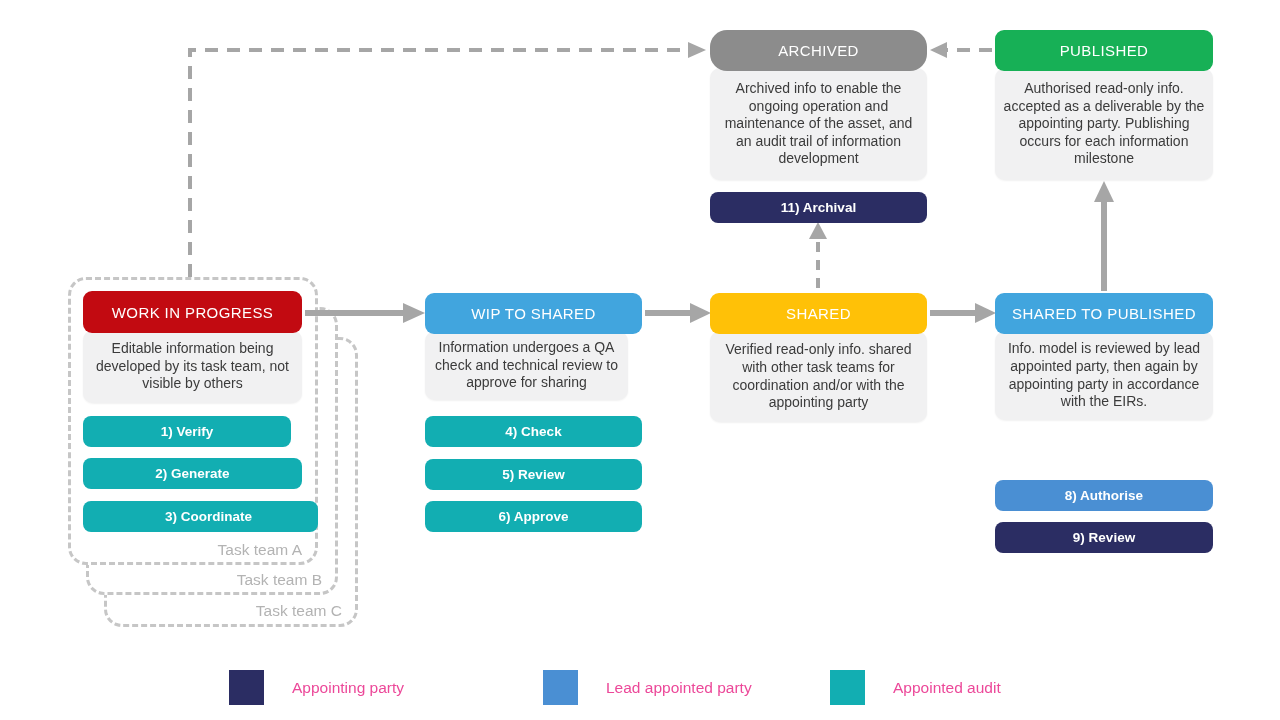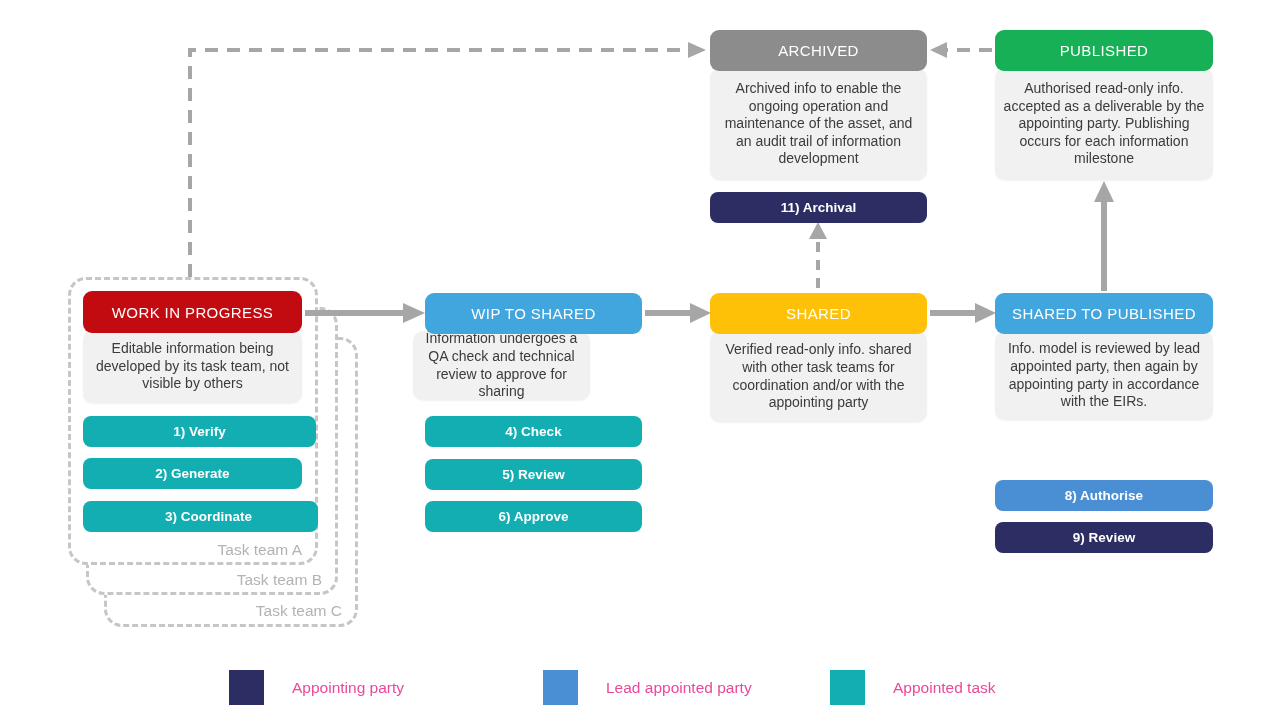--- a/index.html
+++ b/index.html
@@ -58,36 +58,36 @@
       <polygon points="1094,202 1104,181 1114,202" fill="currentColor" stroke="none"></polygon>
       <path d="M190 277 V50 H688" stroke-width="4" stroke-dasharray="13 9" fill="none"></path>
       <polygon points="688,42 706,50 688,58" fill="currentColor" stroke="none"></polygon>
       <path d="M992 50 H947" stroke-width="4" stroke-dasharray="13 9" fill="none"></path>
       <polygon points="947,42 930,50 947,58" fill="currentColor" stroke="none"></polygon>
       <path d="M818 288 V238" stroke-width="4" stroke-dasharray="10 8" fill="none"></path>
       <polygon points="809,239 818,222 827,239" fill="currentColor" stroke="none"></polygon>
     </g>
   </svg>
 
-  <div class="hdr" style="left: 710px; top: 30px; width: 217px; height: 41px; background-color: rgb(140, 140, 140);">ARCHIVED</div>
+  <div class="hdr" style="left: 710px; top: 30px; width: 217px; height: 41px; background-color: rgb(140, 140, 140); border-radius: 17px;">ARCHIVED</div>
   <div class="desc" style="left:710px;top:68px;width:217px;height:112px;">Archived info to enable the ongoing operation and maintenance of the asset, and an audit trail of information development</div>
 
   <div class="hdr" style="left: 995px; top: 30px; width: 218px; height: 41px; background-color: rgb(23, 176, 86);">PUBLISHED</div>
   <div class="desc" style="left:995px;top:68px;width:218px;height:112px;">Authorised read-only info. accepted as a deliverable by the appointing party. Publishing occurs for each information milestone</div>
 
   <div class="step" style="left: 710px; top: 192px; width: 217px; background-color: rgb(43, 45, 99);">11) Archival</div>
 
   <div class="hdr" style="left: 83px; top: 291px; width: 219px; height: 42px; background-color: rgb(194, 10, 17);">WORK IN PROGRESS</div>
   <div class="desc" style="left:83px;top:330px;width:219px;height:73px;">Editable information being developed by its task team, not visible by others</div>
-  <div class="step" style="left: 83px; top: 416px; width: 233px; background-color: rgb(18, 174, 178);">1) Verify</div>
+  <div class="step" style="left: 83px; top: 416px; width: 208px; background-color: rgb(18, 174, 178);">1) Verify</div>
   <div class="step" style="left: 83px; top: 458px; width: 219px; background-color: rgb(18, 174, 178);">2) Generate</div>
   <div class="step" style="left: 83px; top: 501px; width: 219px; background-color: rgb(18, 174, 178); padding-left: 16px;">3) Coordinate</div>
 
   <div class="hdr" style="left: 425px; top: 293px; width: 217px; height: 41px; background-color: rgb(65, 165, 222);">WIP TO SHARED</div>
-  <div class="desc" style="left:413px;top:331px;width:177px;height:69px;">Information undergoes a QA check and technical review to approve for sharing</div>
+  <div class="desc" style="left:425px;top:331px;width:203px;height:69px;">Information undergoes a QA check and technical review to approve for sharing</div>
   <div class="step" style="left: 425px; top: 416px; width: 217px; background-color: rgb(18, 174, 178);">4) Check</div>
   <div class="step" style="left: 425px; top: 459px; width: 217px; background-color: rgb(18, 174, 178);">5) Review</div>
   <div class="step" style="left: 425px; top: 501px; width: 217px; background-color: rgb(18, 174, 178); text-align: center;">6) Approve</div>
 
   <div class="hdr" style="left: 710px; top: 293px; width: 217px; height: 41px; background-color: rgb(255, 193, 7);">SHARED</div>
   <div class="desc" style="left:710px;top:331px;width:217px;height:91px;">Verified read-only info. shared with other task teams for coordination and/or with the appointing party</div>
 
   <div class="hdr" style="left: 995px; top: 293px; width: 218px; height: 41px; background-color: rgb(65, 165, 222);">SHARED TO PUBLISHED</div>
   <div class="desc" style="left:995px;top:331px;width:218px;height:89px;">Info. model is reviewed by lead appointed party, then again by appointing party in accordance with the EIRs.</div>
   <div class="step" style="left: 995px; top: 480px; width: 218px; background-color: rgb(74, 143, 211);">8) Authorise</div>
@@ -96,16 +96,16 @@
   <div class="legend-item" style="left:229px;top:670px;">
     <div class="legend-swatch" style="background-color: rgb(43, 45, 99);"></div>
     <span class="legend-label">Appointing party</span>
   </div>
   <div class="legend-item" style="left:543px;top:670px;">
     <div class="legend-swatch" style="background-color: rgb(74, 143, 211);"></div>
     <span class="legend-label">Lead appointed party</span>
   </div>
   <div class="legend-item" style="left:830px;top:670px;">
     <div class="legend-swatch" style="background-color: rgb(18, 174, 178);"></div>
-    <span class="legend-label">Appointed task</span>
+    <span class="legend-label">Appointed audit</span>
   </div>
 
 </div>
 
 </body></html>

